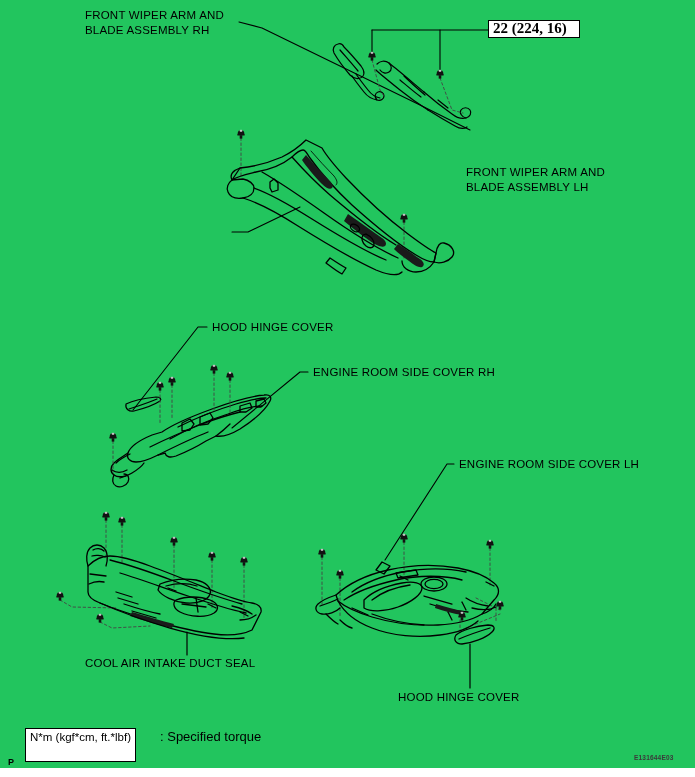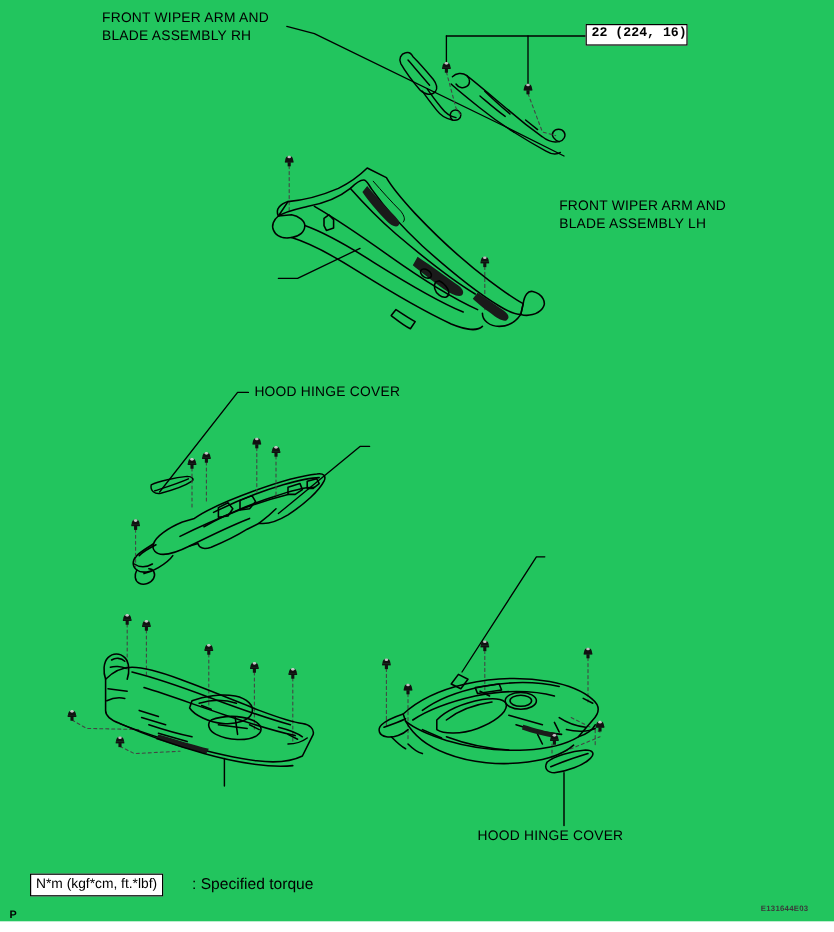--- a/index.html
+++ b/index.html
@@ -32,32 +32,32 @@
     font-size: 11.5px;
     line-height: 15px;
     letter-spacing: 0.2px;
     color: #000;
     white-space: pre;
     font-weight: 400;
   }
   .torque-box {
     position: absolute;
     border: 1.6px solid #000;
-    padding: 1px 0 2px 4px;
-    font-family: Liberation Mono, monospace;
-    font-size: 11px;
+    padding: 1px 12px 2px 4px;
+    font-family: Liberation Serif, serif;
+    font-size: 15px;
     line-height: 13px;
     font-weight: 700;
     background: #fff;
     white-space: pre;
   }
   .legend-box {
     position: absolute;
     border: 1.3px solid #000;
-    padding: 1px 4px 2px 4px;
+    padding: 1px 4px 17px 4px;
     font-family: "Liberation Sans", sans-serif;
     font-size: 11.5px;
     line-height: 14px;
     background: #fff;
     white-space: pre;
   }
   .legend-text {
     position: absolute;
     font-family: "Liberation Sans", sans-serif;
     font-size: 13px;
@@ -457,22 +457,25 @@
 BLADE ASSEMBLY RH</div>
 
   <div class="torque-box" style="left:488px; top:20px;">22 (224, 16)</div>
 
   <div class="lbl" style="left:466px; top:165px;">FRONT WIPER ARM AND
 BLADE ASSEMBLY LH</div>
 
 
   <div class="lbl" style="left:212px; top:320px;">HOOD HINGE COVER</div>
 
-
-
+  <div class="lbl" style="left:313px; top:365px;">ENGINE ROOM SIDE COVER RH</div>
+
+  <div class="lbl" style="left:459px; top:457px;">ENGINE ROOM SIDE COVER LH</div>
+
+  <div class="lbl" style="left:85px; top:656px;">COOL AIR INTAKE DUCT SEAL</div>
 
   <div class="lbl" style="left:398px; top:690px;">HOOD HINGE COVER</div>
 
   <div class="legend-box" style="left:25px; top:728px;">N*m (kgf*cm, ft.*lbf)</div>
 
   <div class="legend-text" style="left:160px; top:730px;">: Specified torque</div>
 
   <div class="page-mark" style="left:8px; top:757px;">P</div>
 
   <div class="fig-id" style="left:634px; top:754px;">E131644E03</div>

